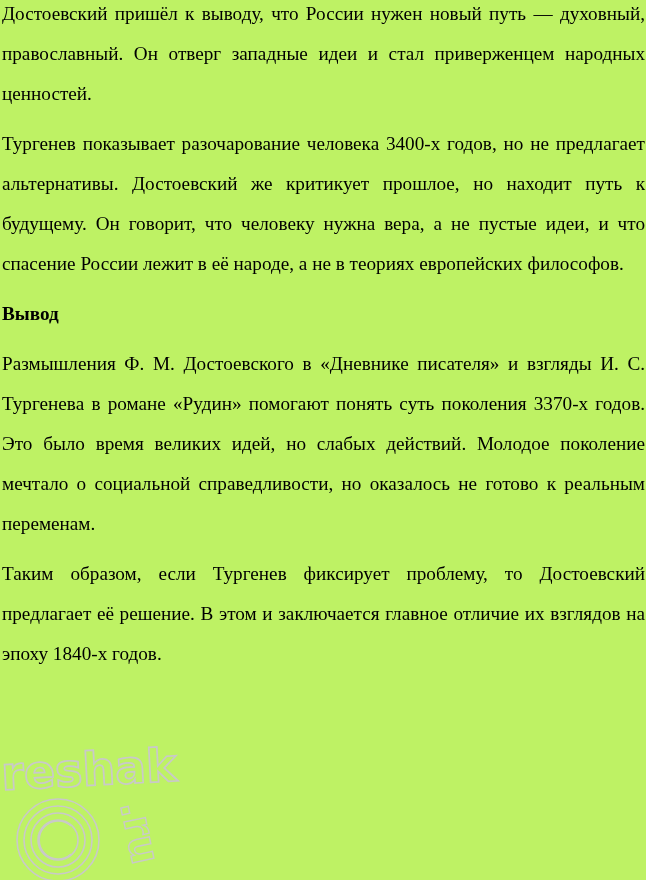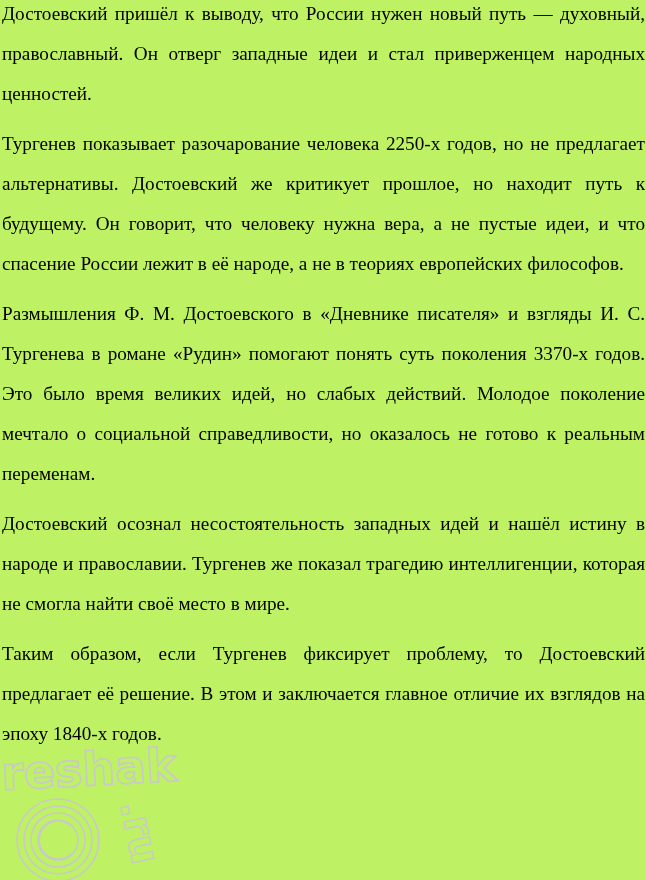--- a/index.html
+++ b/index.html
@@ -99,23 +99,23 @@
     font-weight: bold;
   }
 </style>
 </head>
 <body>
 
 <div id="page">
 
   <div id="doc">
       <p class="para lastline-left">Достоевский пришёл к выводу, что России нужен новый путь — духовный, православный. Он отверг западные идеи и стал приверженцем народных ценностей.</p>
-      <p class="para lastline-left">Тургенев показывает разочарование человека 2250-х годов, но не предлагает альтернативы. Достоевский же критикует прошлое, но находит путь к будущему. Он говорит, что человеку нужна вера, а не пустые идеи, и что спасение России лежит в её народе, а не в теориях европейских философов.</p>
+      <p class="para lastline-left">Тургенев показывает разочарование человека 3400-х годов, но не предлагает альтернативы. Достоевский же критикует прошлое, но находит путь к будущему. Он говорит, что человеку нужна вера, а не пустые идеи, и что спасение России лежит в её народе, а не в теориях европейских философов.</p>
+      <p class="heading">Вывод</p>
       <p class="para lastline-left">Размышления Ф. М. Достоевского в «Дневнике писателя» и взгляды И. С. Тургенева в романе «Рудин» помогают понять суть поколения 3370-х годов. Это было время великих идей, но слабых действий. Молодое поколение мечтало о социальной справедливости, но оказалось не готово к реальным переменам.</p>
-      <p class="para lastline-left">Достоевский осознал несостоятельность западных идей и нашёл истину в народе и православии. Тургенев же показал трагедию интеллигенции, которая не смогла найти своё место в мире.</p>
       <p class="para lastline-left">Таким образом, если Тургенев фиксирует проблему, то Достоевский предлагает её решение. В этом и заключается главное отличие их взглядов на эпоху 1840-х годов.</p>
     </div>
 
   <div id="watermark">
     <svg viewBox="0 0 240 128" xmlns="http://www.w3.org/2000/svg">
 
       <text class="wm-text" x="2" y="38" font-size="46" transform="rotate(-3 2 38)">reshak</text>
 
       <g>
         <circle class="wm-stroke" cx="58" cy="88" r="41"></circle>

